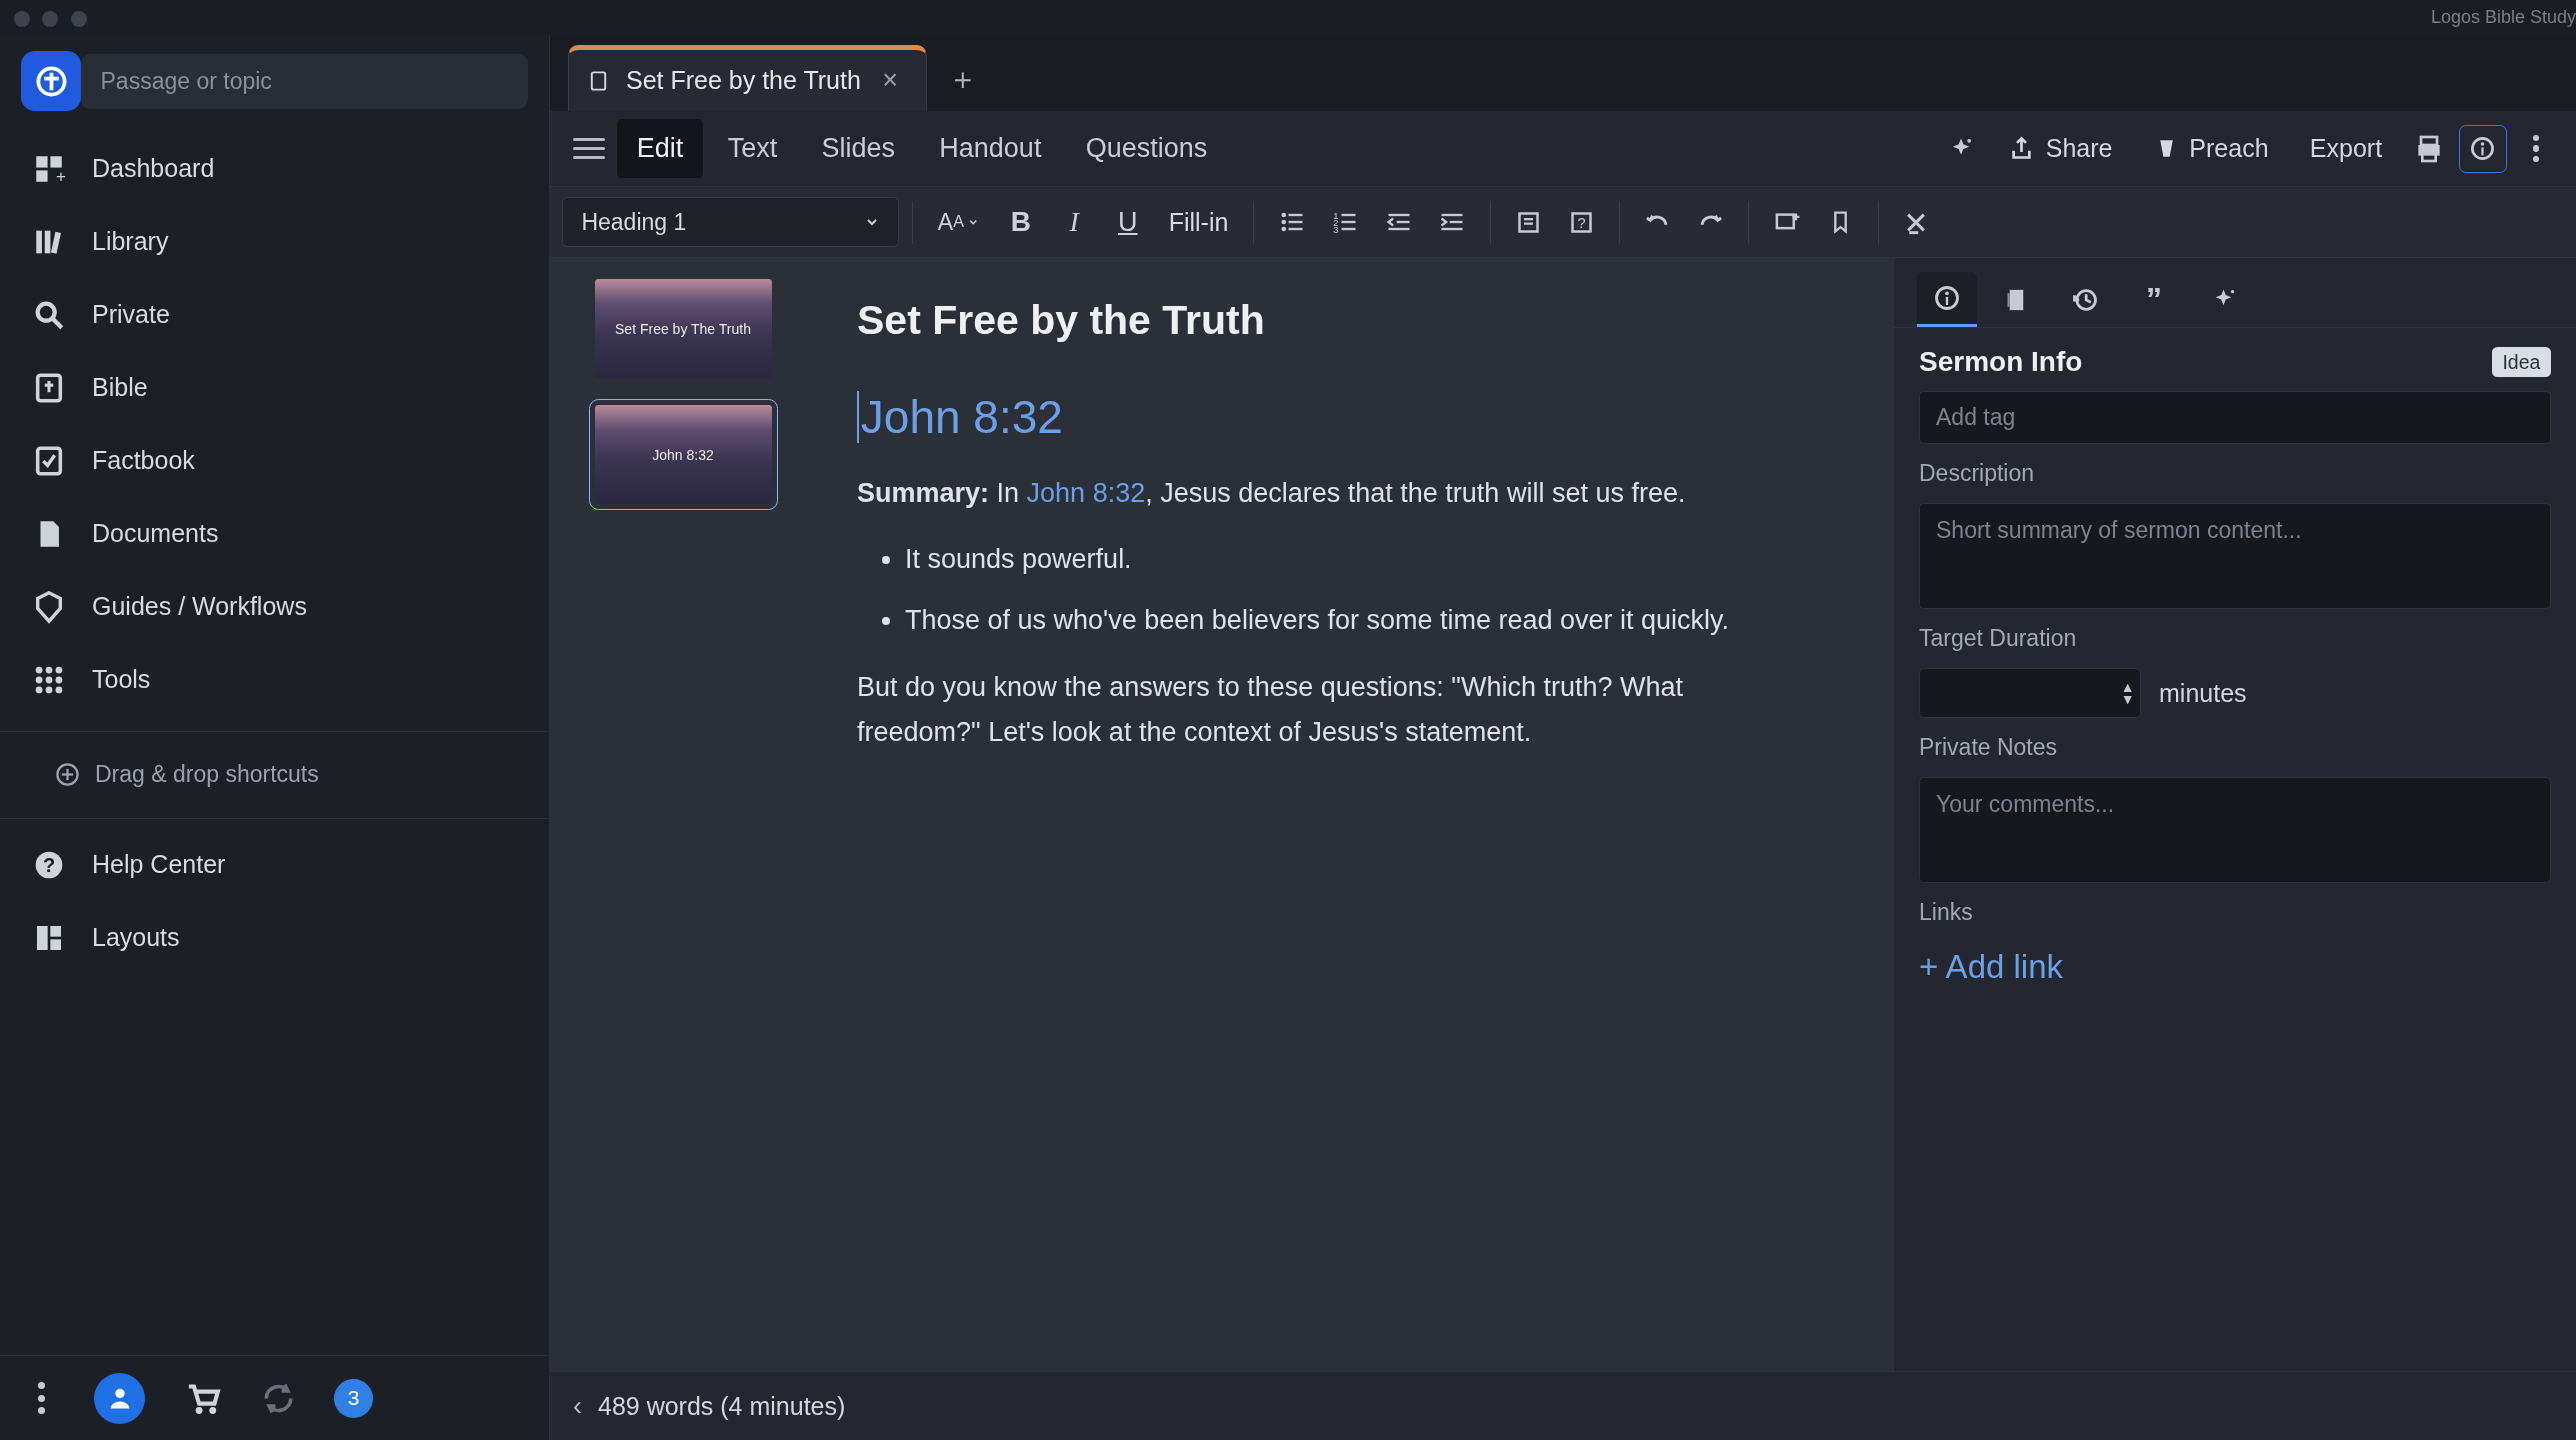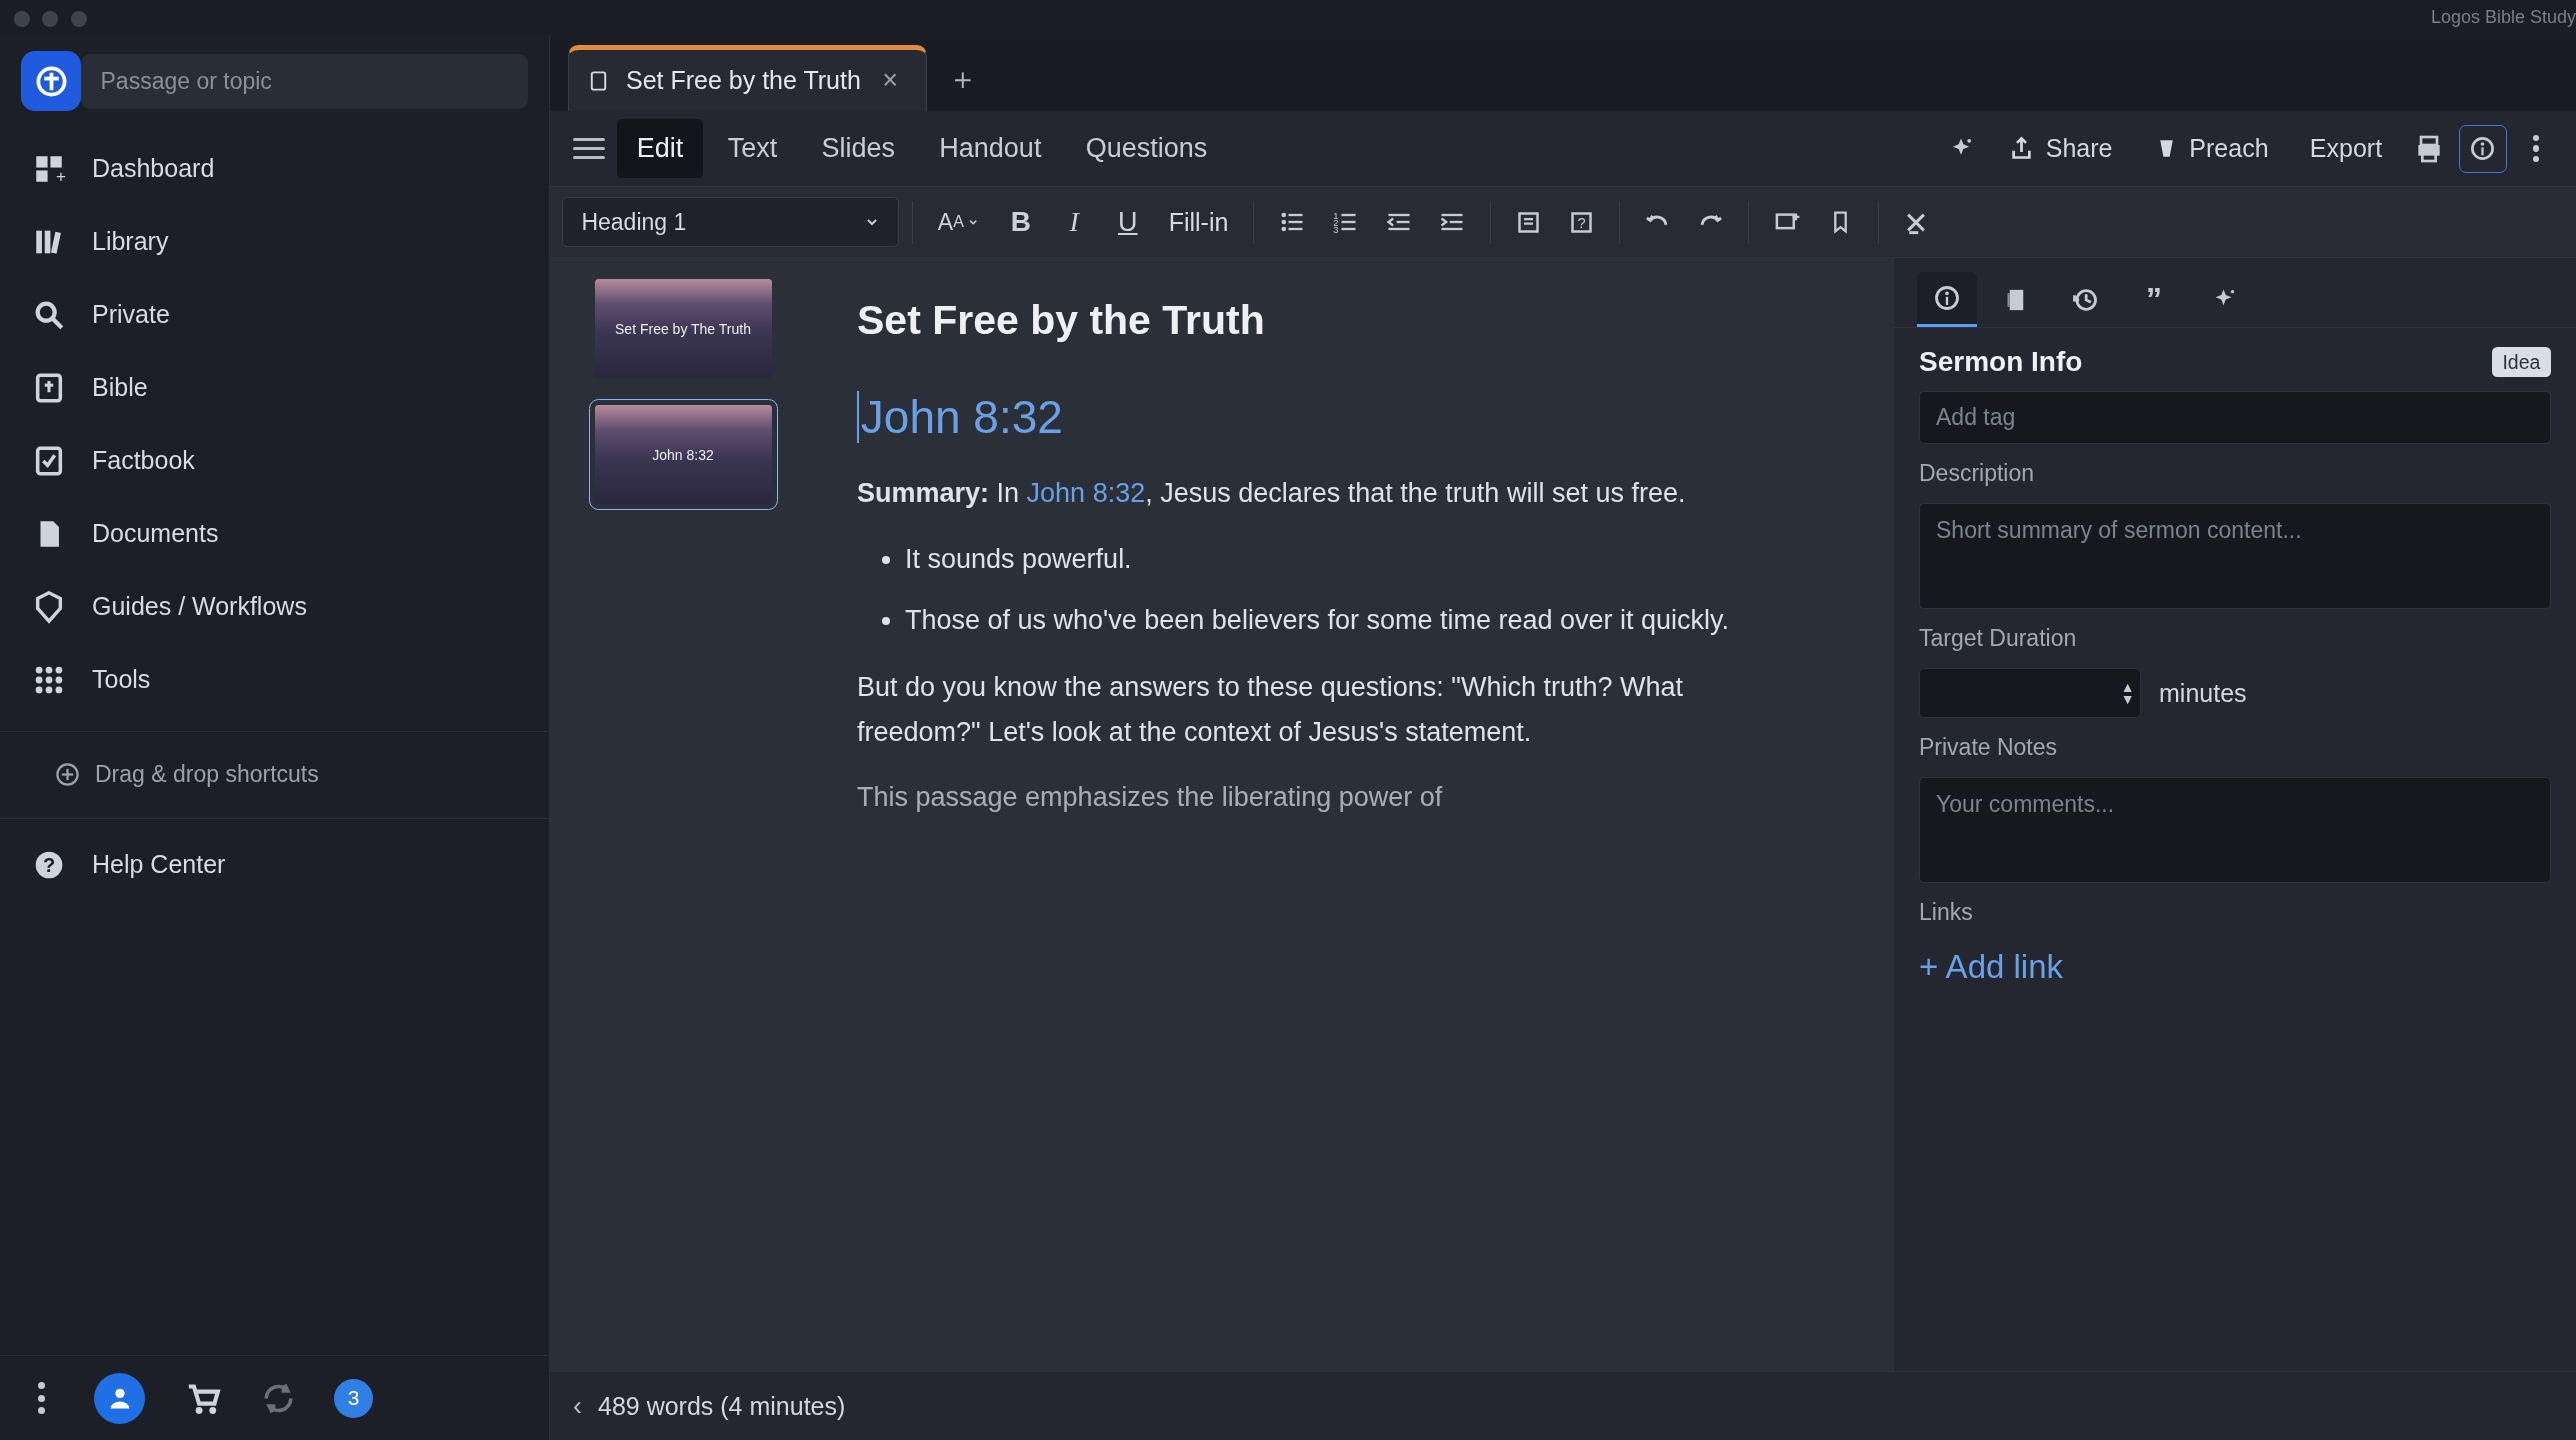--- a/index.html
+++ b/index.html
@@ -307,20 +307,30 @@
 
       <div class="nav-item">
         <span class="icon-slot">
           <svg width="32" height="32" viewBox="0 0 24 24" style="font-size:28px">
               <circle cx="12" cy="12" r="10" fill="#cfd3da"></circle>
               <text x="12" y="17" text-anchor="middle" font-size="15" fill="#1c1f26" font-weight="700">?</text>
             </svg>
         </span>
         <span>Help Center</span>
       </div>
+      <div class="nav-item" style="padding-bottom:7px;">
+        <span class="icon-slot">
+          <svg width="32" height="32" viewBox="0 0 24 24">
+              <rect x="3" y="3" width="8" height="18" fill="#cfd3da"></rect>
+              <rect x="13" y="3" width="8" height="8" fill="#cfd3da"></rect>
+              <rect x="13" y="13" width="8" height="8" fill="#cfd3da"></rect>
+            </svg>
+        </span>
+        <span>Layouts</span>
+      </div>
 
       <div class="sidebar-bottom">
         <div class="kebab-v">
             <span></span>
             <span></span>
             <span></span>
           </div>
         <div class="avatar-circle">
           <svg width="28" height="28" viewBox="0 0 24 24">
               <circle cx="12" cy="8" r="4" fill="#fff"></circle>
@@ -542,21 +552,20 @@
           <h1>Set Free by the Truth</h1>
           <div class="passage"><span class="cursor"></span><span>John 8:32</span></div>
           <p>
             <strong>Summary:</strong><span> In </span><a>John 8:32</a><span>, Jesus declares that the truth will set us free.</span>
           </p>
           <ul>
             <li>It sounds powerful.</li>
             <li>Those of us who've been believers for some time read over it quickly.</li>
           </ul>
           <p>But do you know the answers to these questions: "Which truth? What freedom?" Let's look at the context of Jesus's statement.</p>
-          <p class="fade">This passage emphasizes the liberating power of</p>
         </div>
 
         <div class="inspector">
           <div class="insp-tabs">
             <div class="insp-tab active">
               <svg width="28" height="28" viewBox="0 0 24 24">
                   <circle cx="12" cy="12" r="9" fill="none" stroke="#c6cad2" stroke-width="2.4"></circle>
                   <circle cx="12" cy="8" r="1.6" fill="#c6cad2"></circle>
                   <rect x="11" y="11" width="2" height="7" fill="#c6cad2"></rect>
                 </svg>

